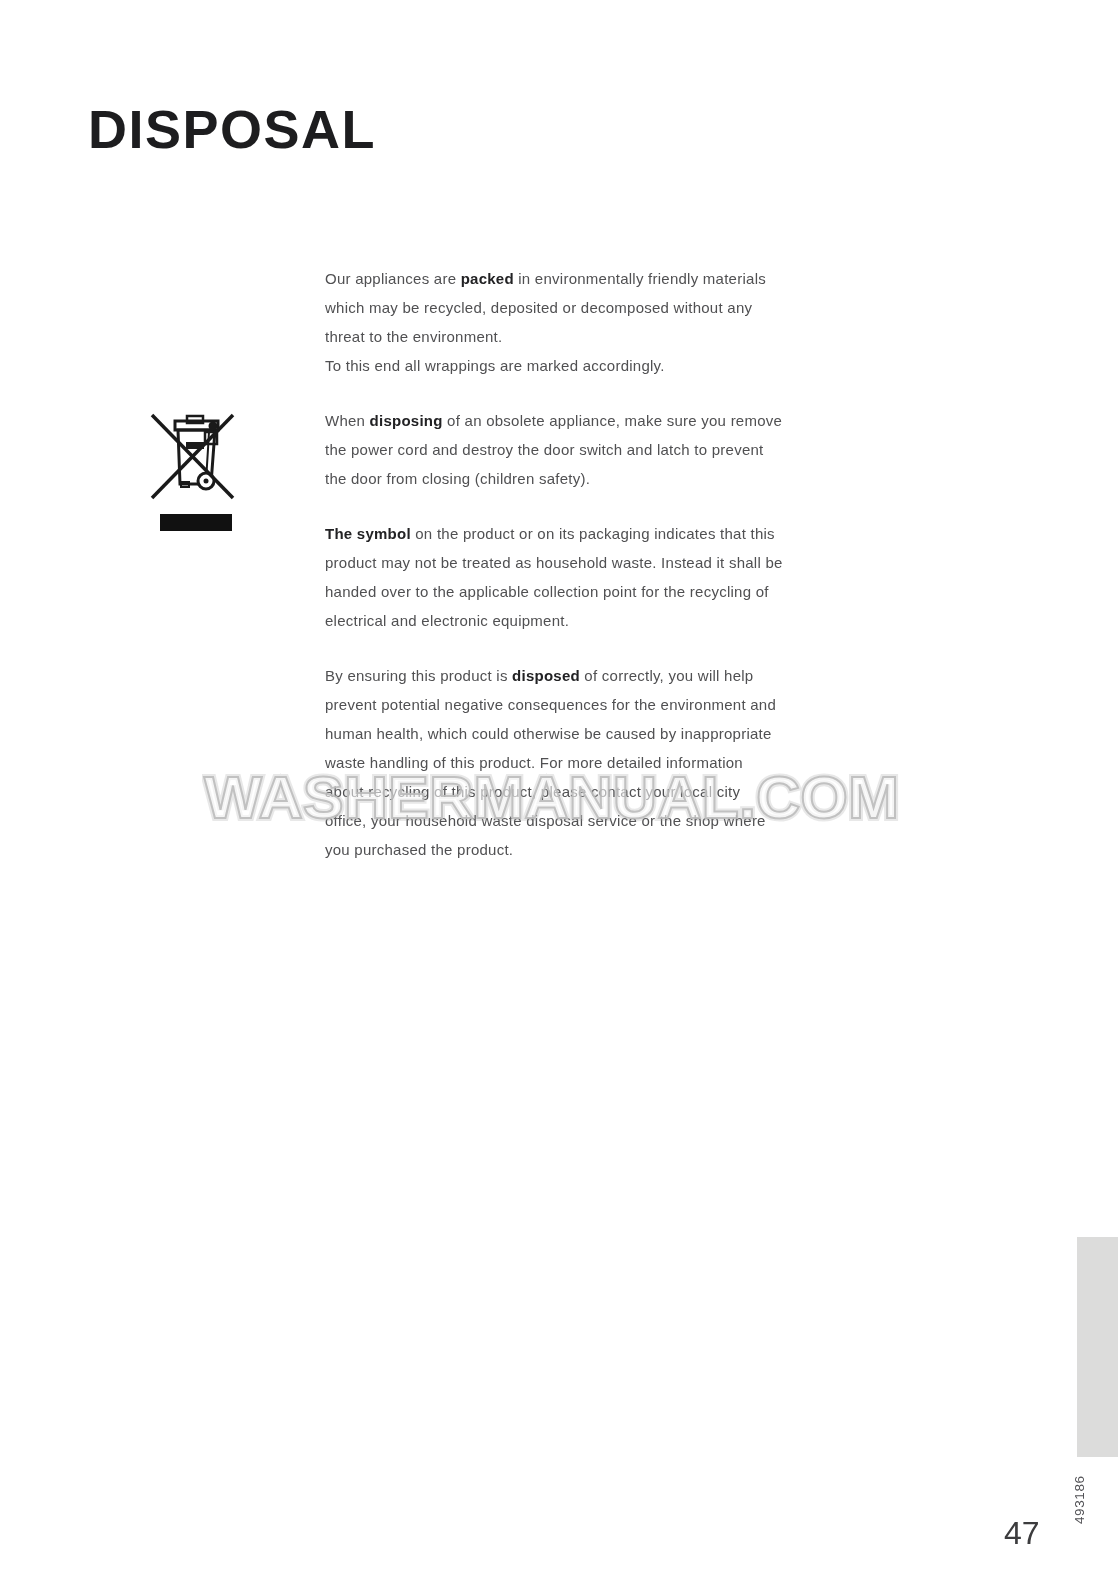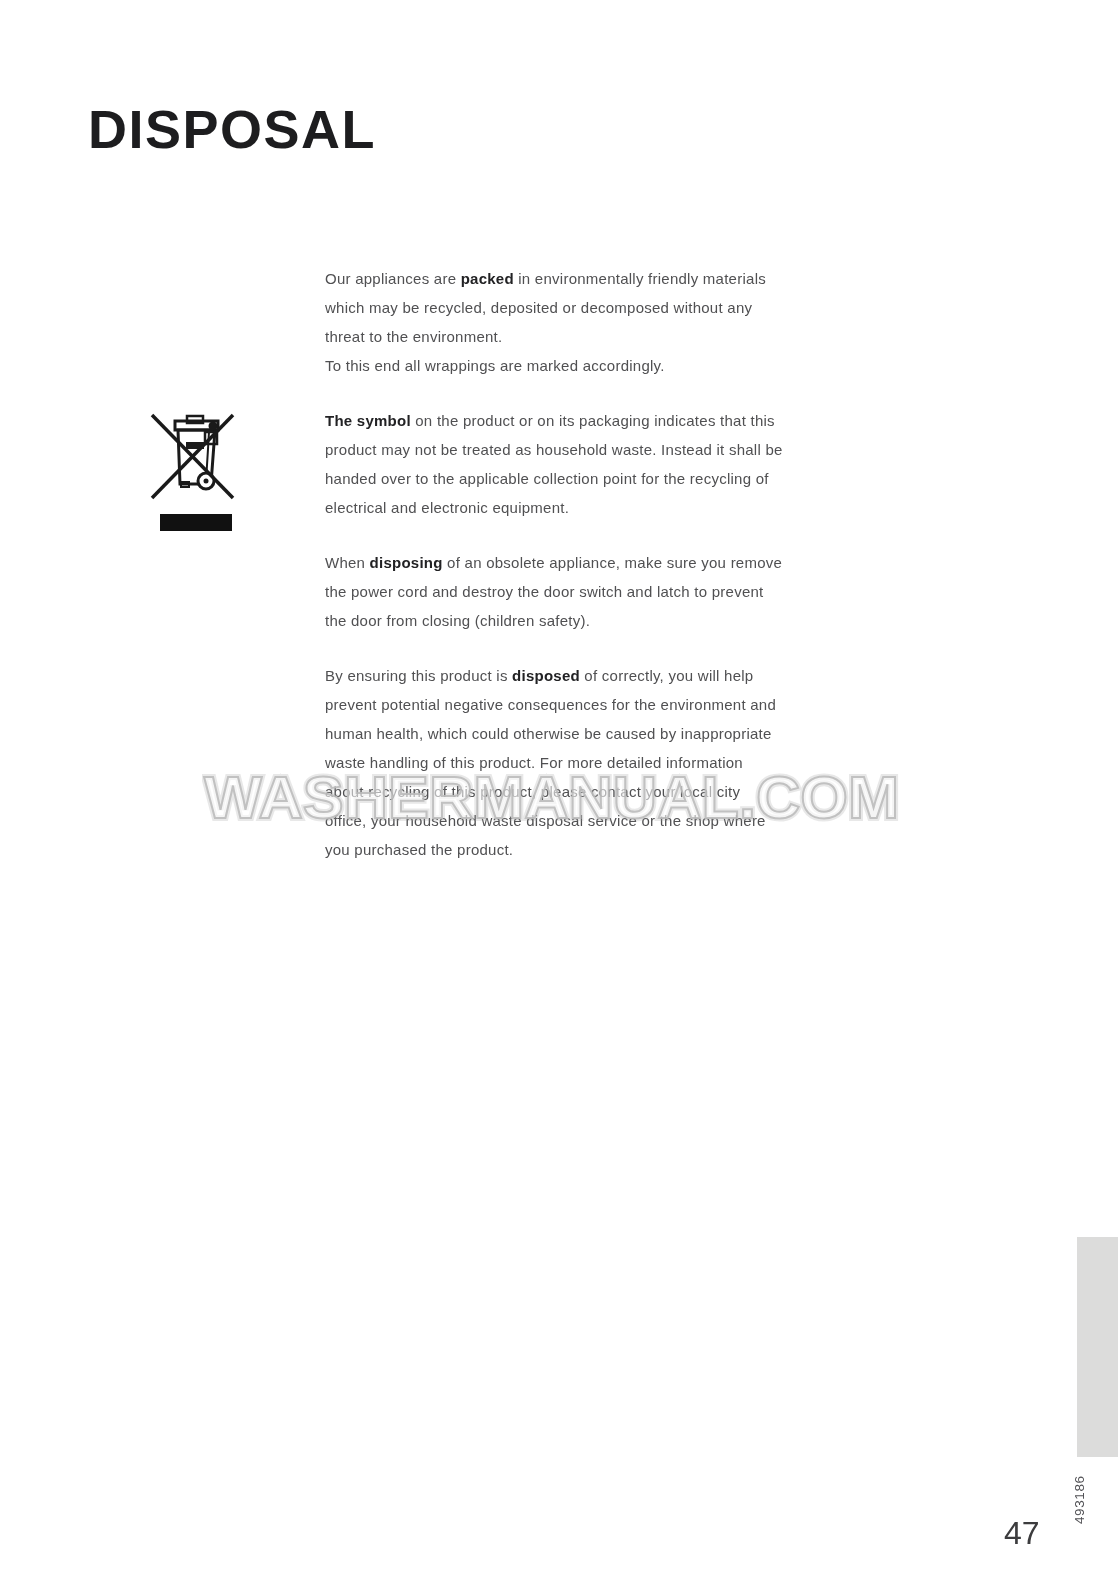--- a/index.html
+++ b/index.html
@@ -107,22 +107,22 @@
     <circle cx="57" cy="69" r="2.5" fill="#1a1a1a"></circle>
 
     <line x1="3" y1="3" x2="84" y2="86" stroke="#1a1a1a" stroke-width="3.5"></line>
     <line x1="84" y1="3" x2="3" y2="86" stroke="#1a1a1a" stroke-width="3.5"></line>
 
     <rect x="11" y="102" width="72" height="17" fill="#111111"></rect>
   </svg>
 
   <div class="body-text">
       <p><span>Our appliances are </span><b>packed</b><span> in environmentally friendly materials<br>which may be recycled, deposited or decomposed without any<br>threat to the environment.<br>To this end all wrappings are marked accordingly.</span></p>
+      <p><span>When </span><b>disposing</b><span> of an obsolete appliance, make sure you remove<br>the power cord and destroy the door switch and latch to prevent<br>the door from closing (children safety).</span></p>
       <p><b>The symbol</b><span> on the product or on its packaging indicates that this<br>product may not be treated as household waste. Instead it shall be<br>handed over to the applicable collection point for the recycling of<br>electrical and electronic equipment.</span></p>
-      <p><span>When </span><b>disposing</b><span> of an obsolete appliance, make sure you remove<br>the power cord and destroy the door switch and latch to prevent<br>the door from closing (children safety).</span></p>
       <p><span>By ensuring this product is </span><b>disposed</b><span> of correctly, you will help<br>prevent potential negative consequences for the environment and<br>human health, which could otherwise be caused by inappropriate<br>waste handling of this product. For more detailed information<br>about recycling of this product, please contact your local city<br>office, your household waste disposal service or the shop where<br>you purchased the product.</span></p>
     </div>
 
   <svg class="watermark" width="712" height="76" xmlns="http://www.w3.org/2000/svg">
     <text x="2" y="58" textLength="695" lengthAdjust="spacingAndGlyphs" font-family="Liberation Sans, sans-serif" font-weight="bold" font-size="60" fill="none" stroke="#9a9a9a" stroke-width="6" opacity="0.22">WASHERMANUAL.COM</text>
     <text x="2" y="58" textLength="695" lengthAdjust="spacingAndGlyphs" font-family="Liberation Sans, sans-serif" font-weight="bold" font-size="60" fill="rgba(255,255,255,0.6)" stroke="#bdbdbd" stroke-width="2" opacity="0.9">WASHERMANUAL.COM</text>
   </svg>
 
   <div class="side-tab"></div>
 

